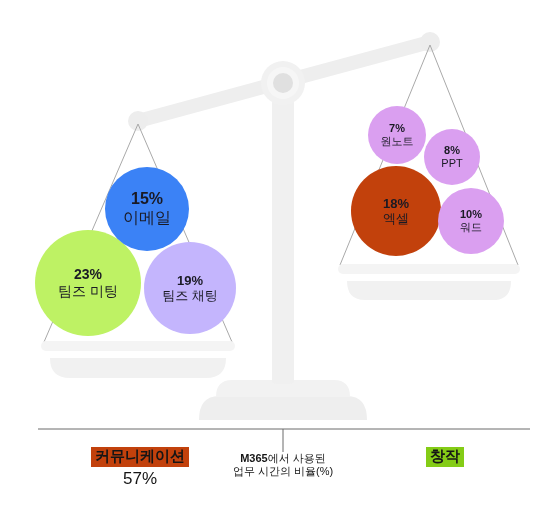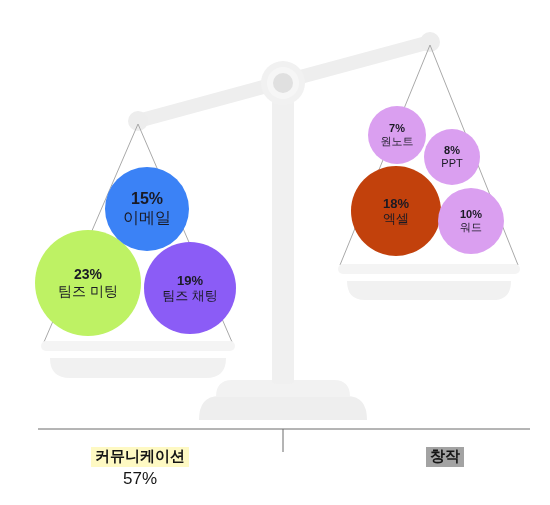--- a/index.html
+++ b/index.html
@@ -118,21 +118,21 @@
       <line x1="38" y1="429" x2="530" y2="429" stroke="#6b6b6b" stroke-width="1"></line>
       <line x1="283" y1="429" x2="283" y2="452" stroke="#6b6b6b" stroke-width="1"></line>
     </g>
   </svg>
 
   <div>
     <div class="bubble" style="left:35px; top:230px; width:106px; height:106px; background:#bef264; font-size:14px;">
       <span class="pct">23%</span>
       <span class="nm">팀즈 미팅</span>
     </div>
-    <div class="bubble" style="left:144px; top:242px; width:92px; height:92px; background:#8b5cf6; font-size:13px;">
+    <div class="bubble" style="left:144px; top:242px; width:92px; height:92px; background:#c4b5fd; font-size:13px;">
       <span class="pct">19%</span>
       <span class="nm">팀즈 채팅</span>
     </div>
     <div class="bubble" style="left:105px; top:167px; width:84px; height:84px; background:#3b82f6; font-size:16px;">
       <span class="pct">15%</span>
       <span class="nm">이메일</span>
     </div>
   </div>
 
   <div>
@@ -148,22 +148,28 @@
       <span class="pct">18%</span>
       <span class="nm">엑셀</span>
     </div>
     <div class="bubble" style="left:438px; top:188px; width:66px; height:66px; background:#da9ff0; font-size:11px;">
       <span class="pct">10%</span>
       <span class="nm">워드</span>
     </div>
   </div>
 
   <div class="footer-label" style="left:55px; top:447px; width:170px; font-size:15px;">
-    <span class="hl" style="background:#fef9c3;">커뮤니케이션</span>
+    <span class="hl" style="background:#c2410c;">커뮤니케이션</span>
     <span class="footer-pct" style="font-size:17px;">57%</span>
   </div>
 
+  <div class="center-caption" style="left:203px; top:452px; width:160px; font-size:11px;">
+    <div>
+      <span class="b">M365</span><span>에서 사용된</span>
+    </div>
+    <div>업무 시간의 비율(%)</div>
+  </div>
 
   <div class="footer-label" style="left:370px; top:447px; width:150px; font-size:15px;">
-    <span class="hl" style="background:#a3a3a3;">창작</span>
+    <span class="hl" style="background:#84cc16;">창작</span>
   </div>
 
 </div>
 
 </body></html>

